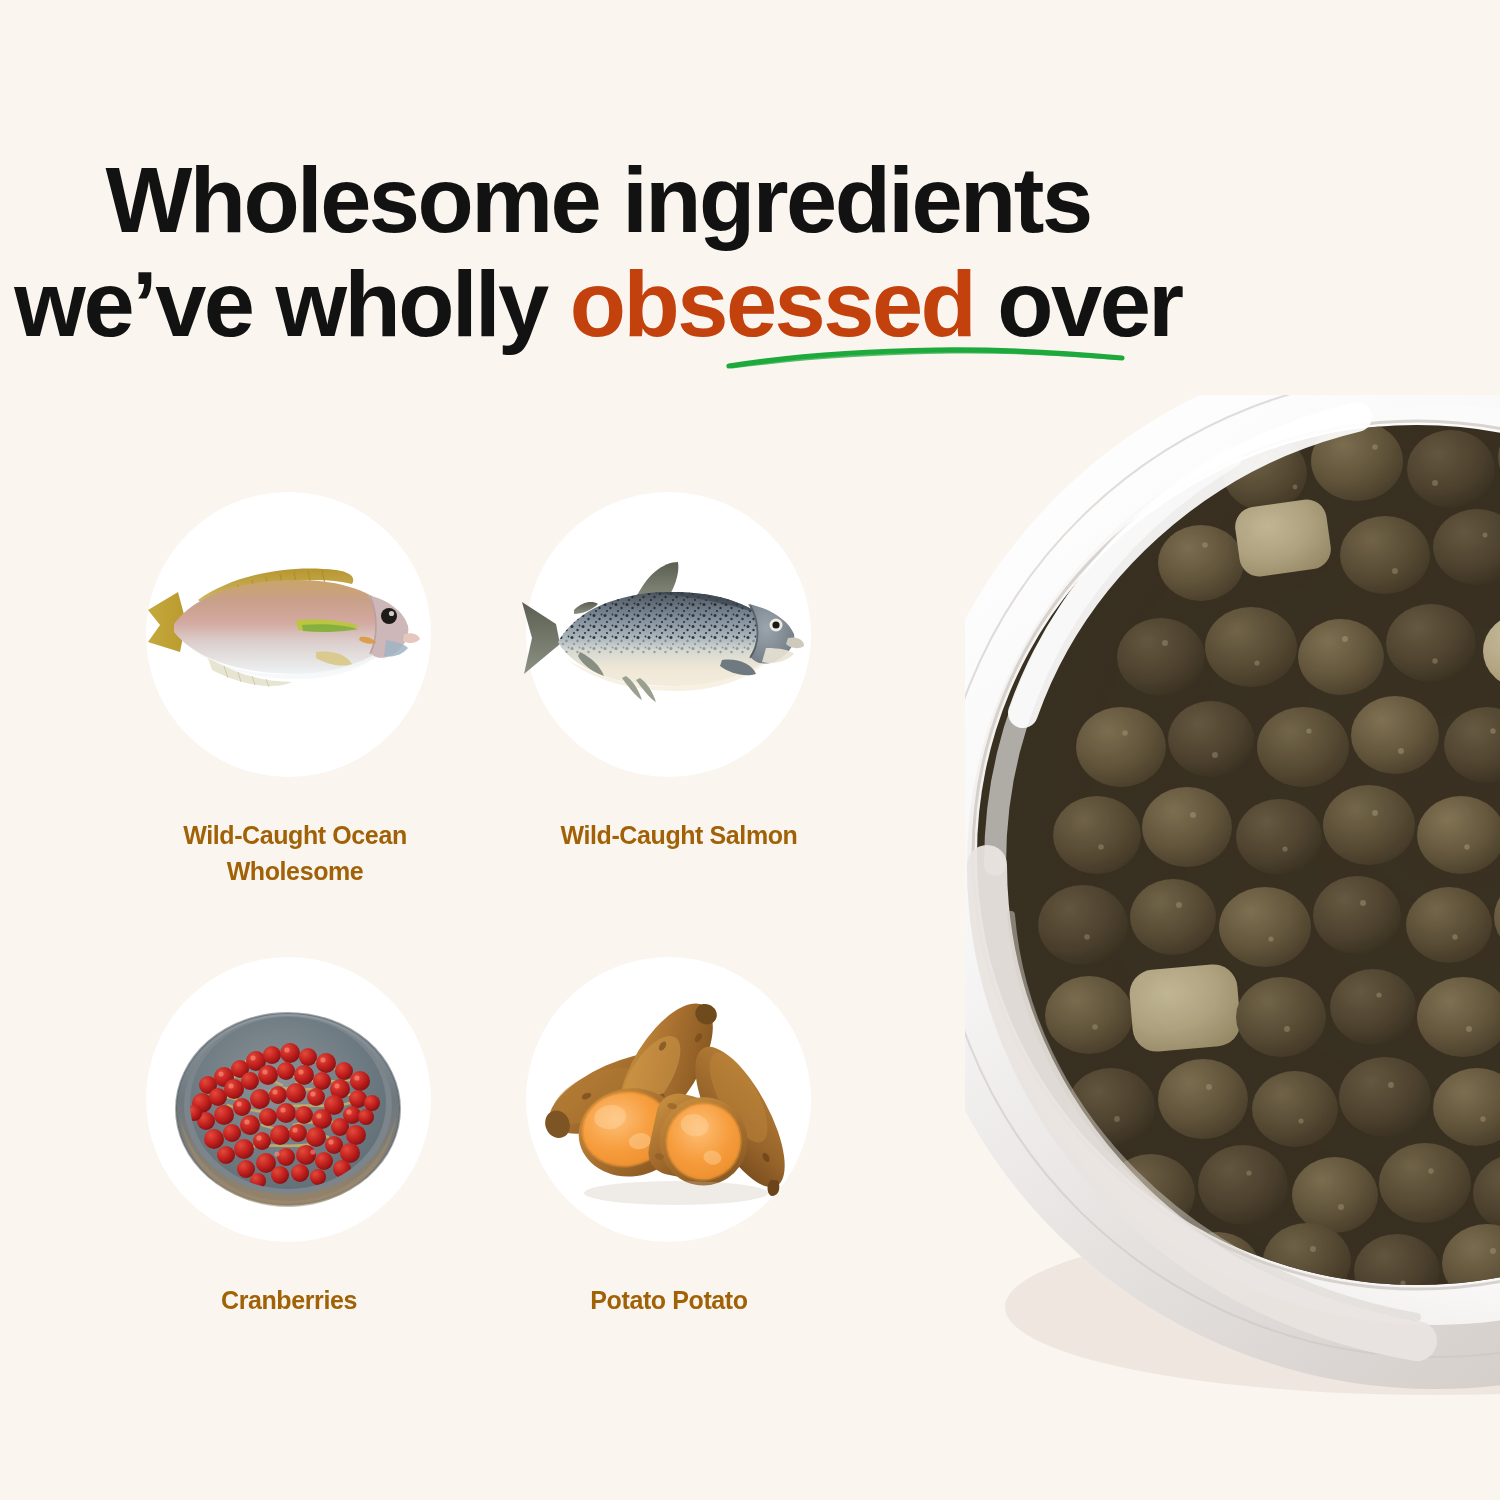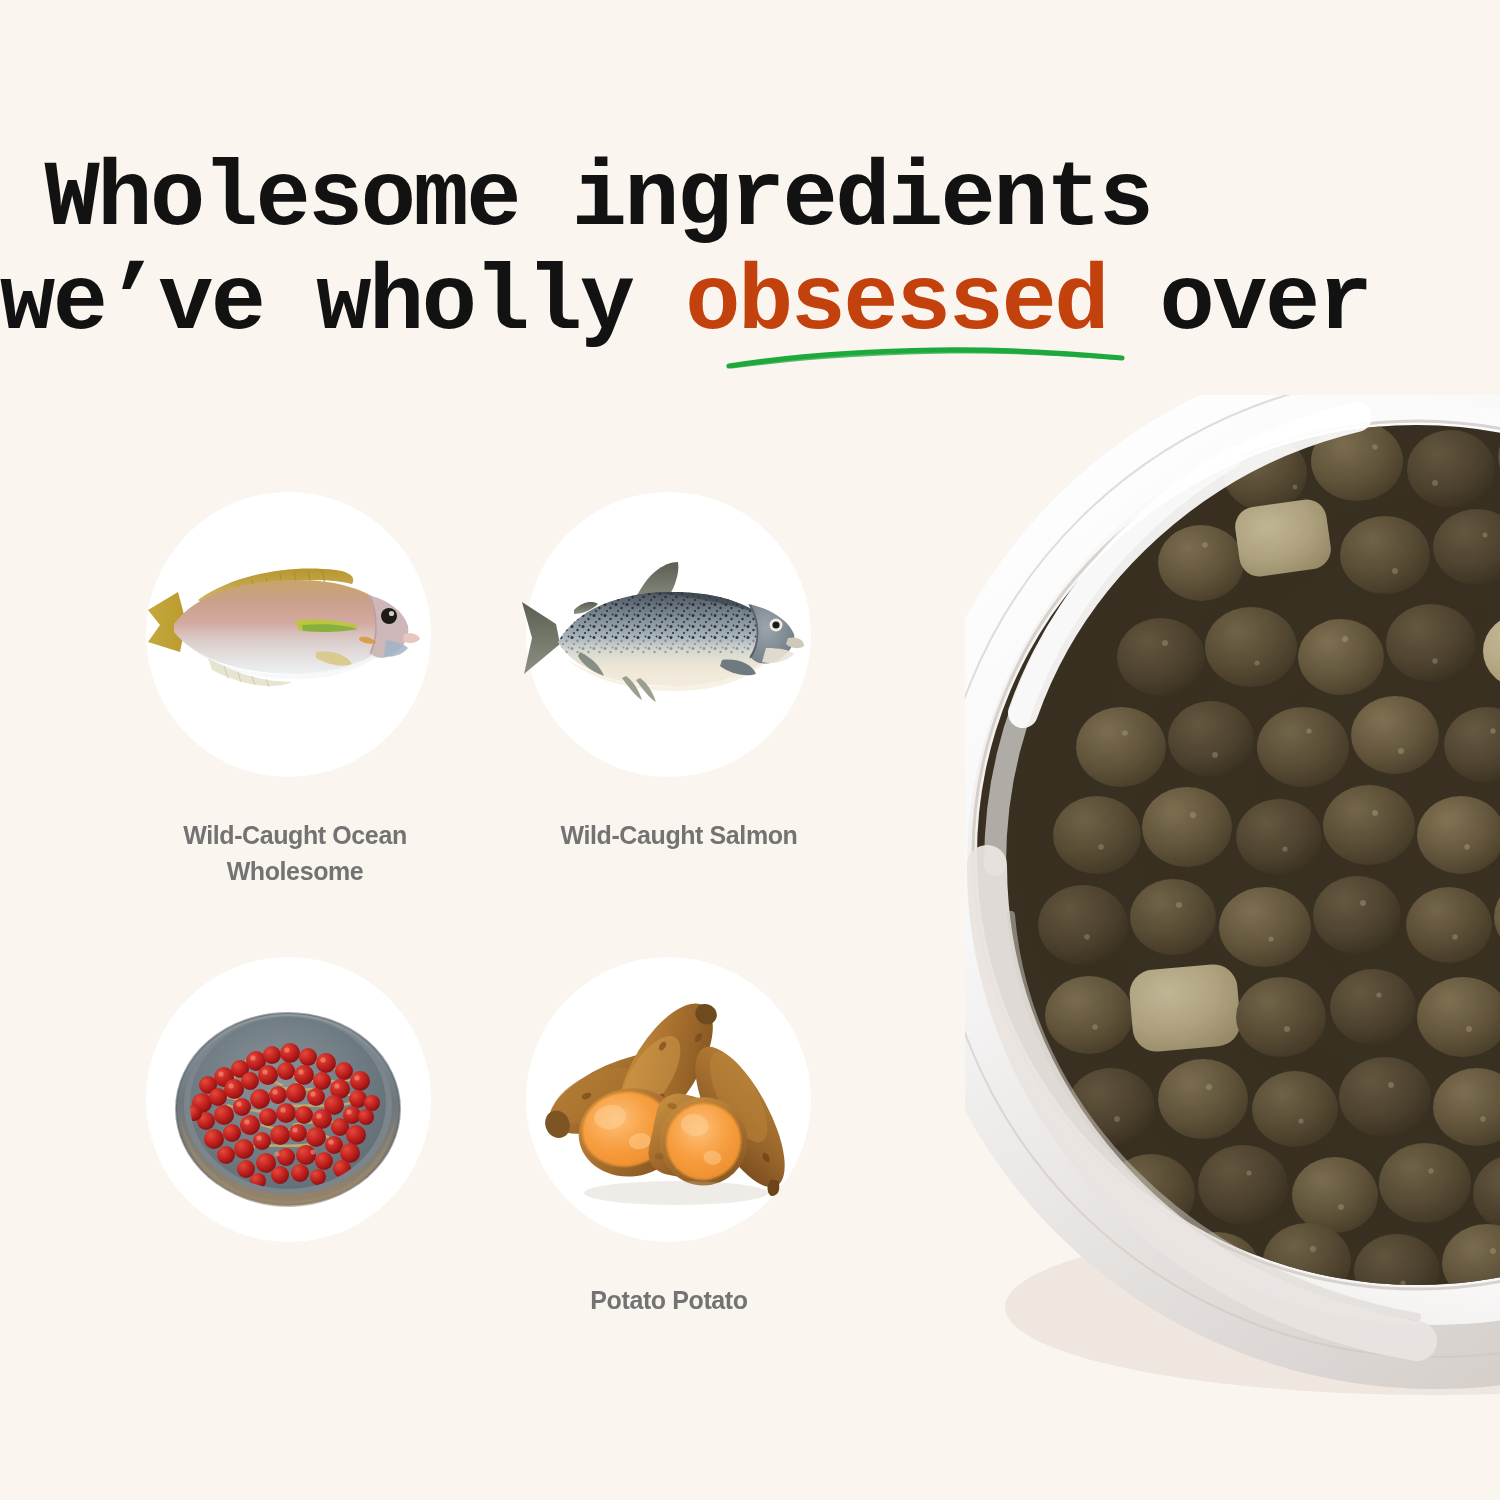--- a/index.html
+++ b/index.html
@@ -22,21 +22,21 @@
     overflow: hidden;
   }
 
   
   .headline {
     position: absolute;
     left: 0;
     top: 148px;
     width: 1196px;
     text-align: center;
-    font-family: Liberation Mono, monospace;
+    font-family: Liberation Sans, sans-serif;
     font-weight: bold;
     font-size: 92px;
     line-height: 104px;
     letter-spacing: -2.5px;
     color: #121212;
     -webkit-font-smoothing: antialiased;
   }
   .headline .line { display: block; white-space: nowrap; }
   .hl-accent { color: #c2410c; }
 
@@ -78,21 +78,21 @@
 
   .caption {
     margin-top: 40px;
     text-align: center;
     width: 330px;
     margin-left: -16px;
     font-size: 25px;
     font-weight: bold;
     line-height: 36px;
     letter-spacing: -0.4px;
-    color: #737373;
+    color: #a16207;
   }
   .cap-1 { margin-left: -10px; }
   .cap-2 { margin-left: -6px; }
 
   
   .bowl-wrap {
     position: absolute;
     left: 965px;
     top: 395px;
     width: 760px;
@@ -407,20 +407,23 @@
                   <circle cx="185" cy="185" r="2.6"></circle>
                     <circle cx="131" cy="197" r="2.6"></circle>
                     <circle cx="167" cy="195" r="2.6"></circle>
                 </g>
               </g>
 
               <path d="M34,160 C48,212 90,244 142,244 C194,244 236,212 250,160
                        C242,214 198,250 142,250 C86,250 42,214 34,160 Z" fill="#a08a6d" opacity="0.55"></path>
             </svg>
           </div>
+        </div>
+        <div class="caption">
+          <span>Cranberries</span>
         </div>
       </div>
 
       <div class="cell">
         <div class="circle">
           <div class="circle-inner">
             <svg viewBox="0 0 285 285" width="285" height="285">
               <defs>
                 <linearGradient id="spSkin" x1="0.1" y1="0" x2="0.9" y2="1">
                   <stop offset="0%" stop-color="#c8913f"></stop>

